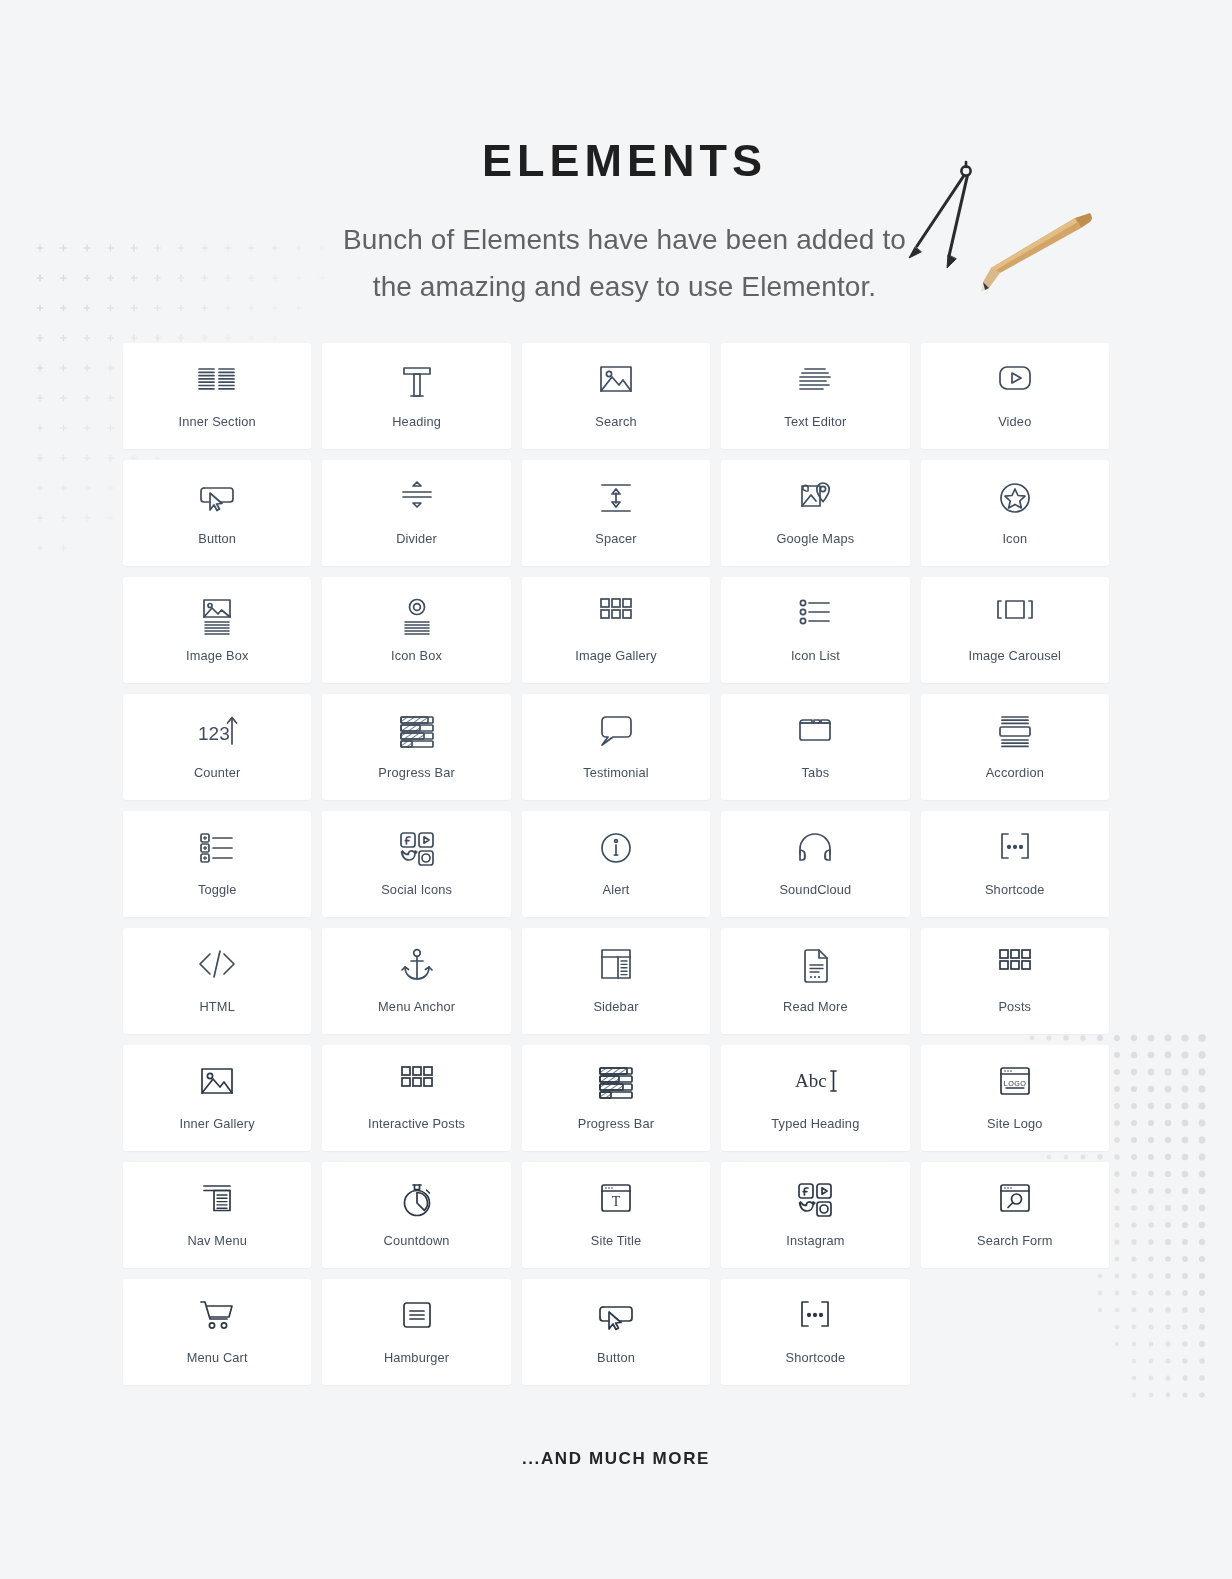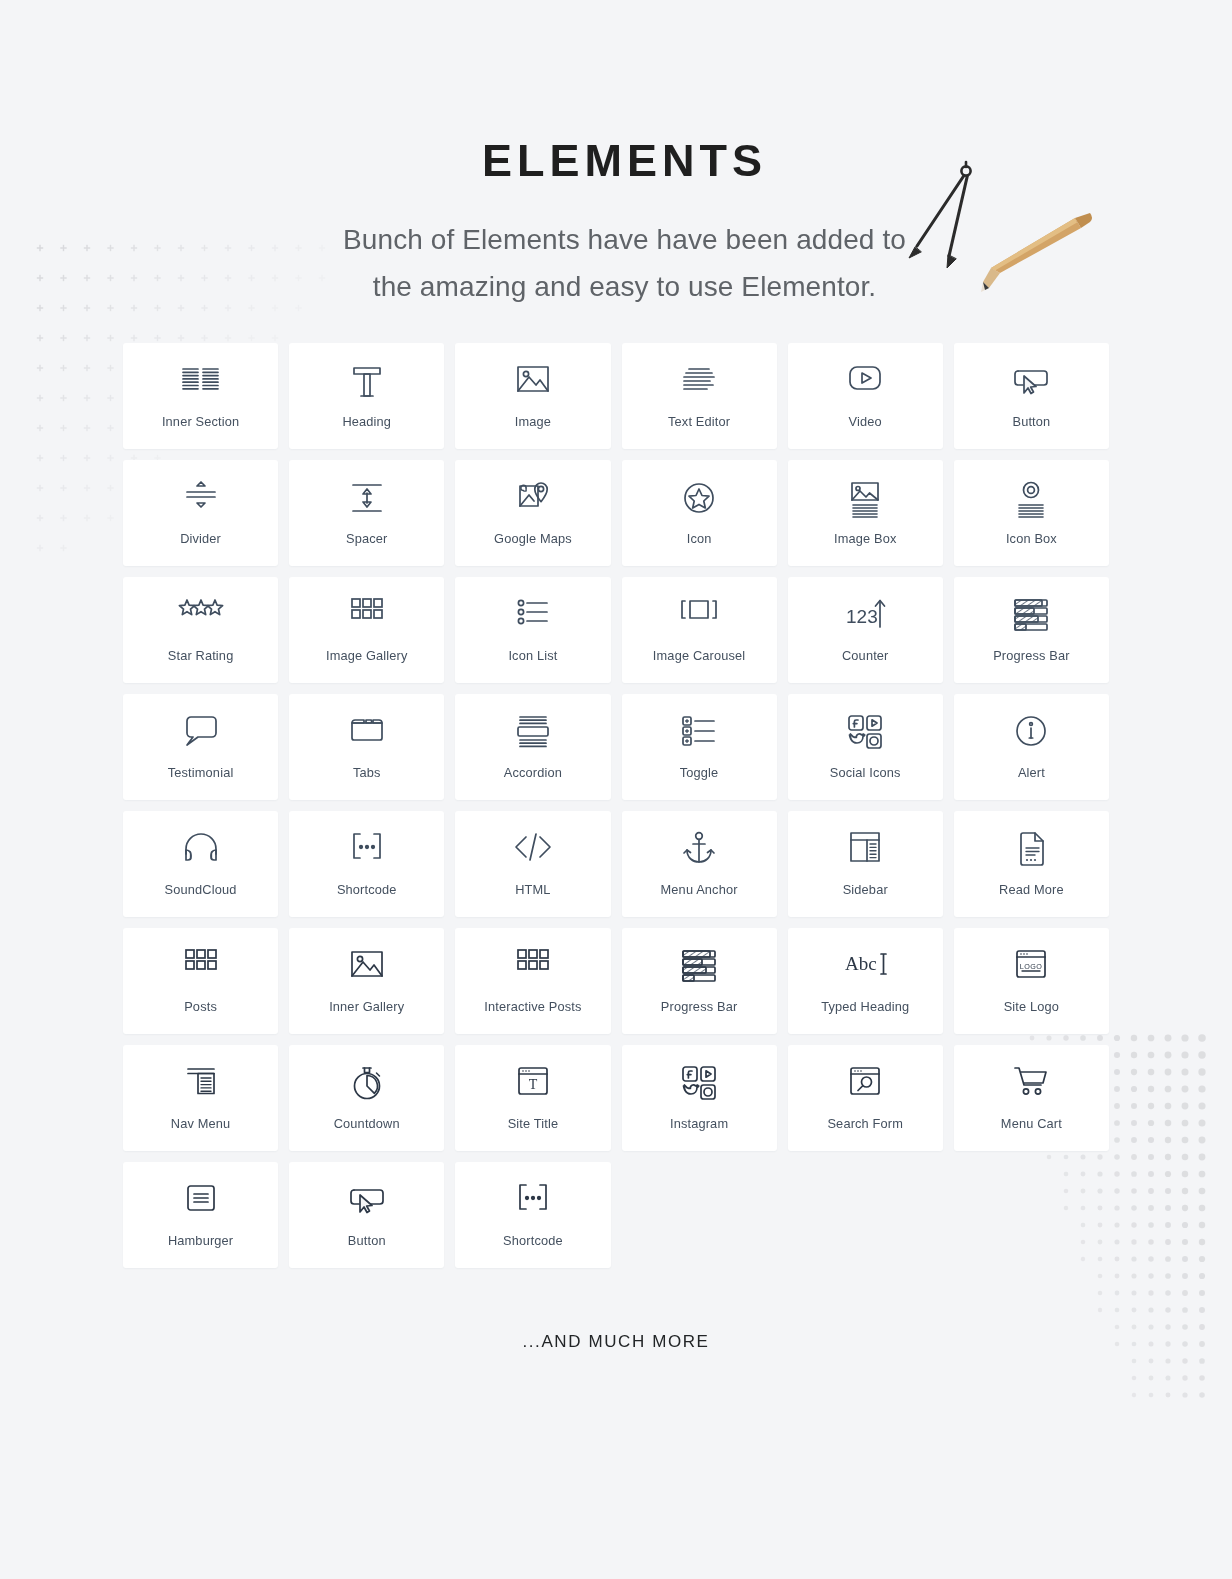--- a/index.html
+++ b/index.html
@@ -71,21 +71,21 @@
     pointer-events: none;
   }
 
   
   .grid {
     position: relative;
     width: 986px;
     margin: 0 auto;
     padding-top: 33px;
     display: grid;
-    grid-template-columns: repeat(6, 1fr);
+    grid-template-columns: repeat(5, 1fr);
     gap: 11px 11px;
     z-index: 2;
   }
 
   .card {
     background: #ffffff;
     border-radius: 3px;
     height: 106px;
     display: flex;
     flex-direction: column;
@@ -117,21 +117,21 @@
   .card.bold .card-icon { color: #2d3847; }
 
   
   .footer {
     margin-top: 64px;
     text-align: center;
   }
 
   .footer-text {
     font-size: 17px;
-    font-weight: normal;
+    font-weight: bold;
     letter-spacing: 1.6px;
     color: #222527;
   }
 </style>
 </head>
 <body>
 
 <svg id="deco-plus" viewBox="0 0 300 330" xmlns="http://www.w3.org/2000/svg">
     <g stroke="#d8d9dc" stroke-width="1.5" opacity="1.00">
         <line x1="0.7999999999999998" y1="4" x2="7.2" y2="4"></line>
@@ -751,21 +751,21 @@
     <div class="card">
       <div class="card-icon">
         <svg width="38" height="32" viewBox="0 0 38 32">
           <g fill="none" stroke="currentColor" stroke-width="1.7" stroke-linecap="round" stroke-linejoin="round">
       <rect x="4" y="4" width="30" height="24"></rect>
       <circle cx="12" cy="11" r="2.6"></circle>
       <path d="M4 28 L15 14 L22 22 L26 17 L34 28"></path>
           </g>
         </svg>
       </div>
-      <div class="card-label">Image</div>
+      <div class="card-label">Search</div>
     </div>
     <div class="card">
       <div class="card-icon">
         <svg width="40" height="32" viewBox="0 0 40 32">
           <g fill="none" stroke="currentColor" stroke-width="1.7" stroke-linecap="round" stroke-linejoin="round">
       <line x1="10" y1="6" x2="30" y2="6"></line>
             <line x1="7" y1="10" x2="33" y2="10"></line>
       <line x1="5" y1="14" x2="35" y2="14"></line>
             <line x1="5" y1="18" x2="31" y2="18"></line>
       <line x1="5" y1="22" x2="34" y2="22"></line>
@@ -880,32 +880,20 @@
               <line x1="7" y1="25" x2="31" y2="25"></line>
               <line x1="7" y1="28" x2="31" y2="28"></line>
               <line x1="7" y1="31" x2="31" y2="31"></line>
               <line x1="7" y1="34" x2="31" y2="34"></line>
               <line x1="7" y1="37" x2="31" y2="37"></line>
             </g>
           </g>
         </svg>
       </div>
       <div class="card-label">Icon Box</div>
-    </div>
-    <div class="card">
-      <div class="card-icon">
-        <svg width="46" height="26" viewBox="0 0 46 26">
-          <g fill="none" stroke="currentColor" stroke-width="1.7" stroke-linecap="round" stroke-linejoin="round">
-      <path d="M9 3 L11.1 8.1 L16.6 8.6 L12.5 12.2 L13.7 17.6 L9 14.7 L4.3 17.6 L5.5 12.2 L1.4 8.6 L6.9 8.1 Z"></path>
-      <path d="M23 3 L25.1 8.1 L30.6 8.6 L26.5 12.2 L27.7 17.6 L23 14.7 L18.3 17.6 L19.5 12.2 L15.4 8.6 L20.9 8.1 Z"></path>
-      <path d="M37 3 L39.1 8.1 L44.6 8.6 L40.5 12.2 L41.7 17.6 L37 14.7 L32.3 17.6 L33.5 12.2 L29.4 8.6 L34.9 8.1 Z"></path>
-          </g>
-        </svg>
-      </div>
-      <div class="card-label">Star Rating</div>
     </div>
     <div class="card">
       <div class="card-icon">
         <svg width="34" height="24" viewBox="0 0 34 24">
           <g fill="none" stroke="currentColor" stroke-width="1.7">
       <rect x="2" y="2" width="8" height="8"></rect>
             <rect x="13" y="2" width="8" height="8"></rect>
             <rect x="24" y="2" width="8" height="8"></rect>
       <rect x="2" y="13" width="8" height="8"></rect>
             <rect x="13" y="13" width="8" height="8"></rect>

